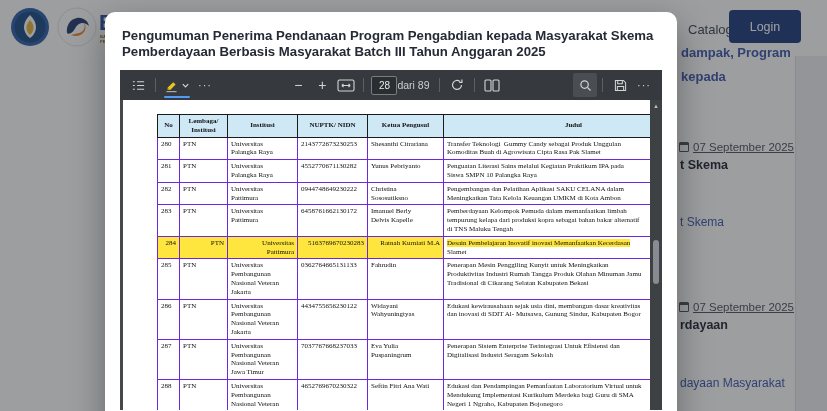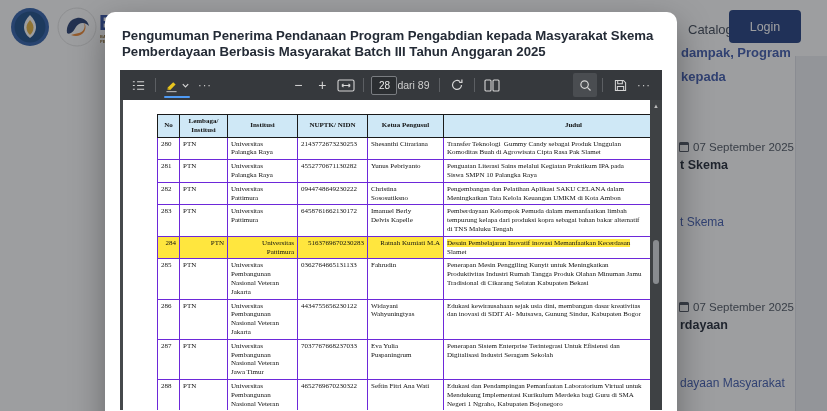--- a/index.html
+++ b/index.html
@@ -18,21 +18,21 @@
                color:#2b4aa0; letter-spacing:.5px; }
   .bima-tagline { position:absolute; left:100px; top:34px; font-size:4px; line-height:5px;
                   color:#8a6a2f; font-weight:700; width:70px; }
   .nav-catalog { position:absolute; left:688px; top:22px; font-size:13px; color:#3b4453;
                  font-weight:500; text-decoration:none; cursor:pointer; }
   .login-btn { position:absolute; left:729px; top:10px; width:72px; height:33px;
                background:#1d3a7c; color:#fff; border:none; border-radius:4px;
                font-size:12.5px; font-weight:400; font-family:"Liberation Sans",sans-serif; cursor:pointer; }
   .bg-heading { position:absolute; left:681px; top:41px; font-size:13px; line-height:24px;
                 font-weight:600; color:#3b57ac; white-space:nowrap; }
-  .bg-date { position:absolute; font-size:11.5px; color:#49515d; display:flex; align-items:center; gap:4px; white-space:nowrap; }
+  .bg-date { position:absolute; font-size:11.5px; color:#49515d; display:flex; align-items:center; gap:4px; white-space:nowrap;text-decoration:underline; }
   .bg-title { position:absolute; font-size:12.5px; font-weight:700; color:#1a2230; white-space:nowrap; }
   .bg-link { position:absolute; font-size:12px; color:#3b57ac; white-space:nowrap; text-decoration:none; cursor:pointer; }
   .cal-icon { display:inline-block; width:10px; height:10px; border:1.4px solid #49515d;
               border-top-width:3px; border-radius:1.5px; }
 
   
   .overlay { position:absolute; inset:0; background:rgba(38,40,44,0.45); }
 
   
   .modal { position:absolute; left:105px; top:12px; width:572px; height:430px;

